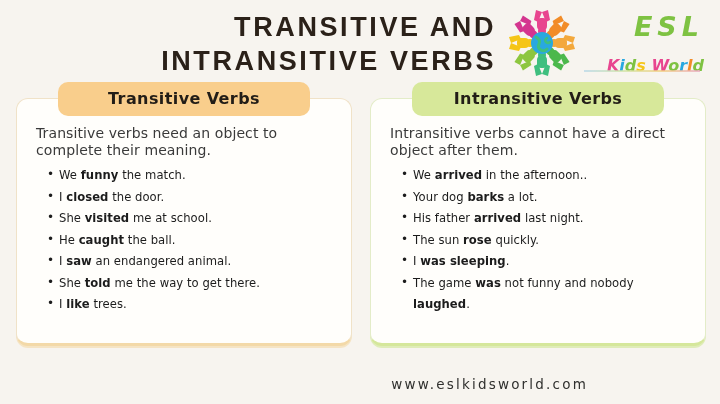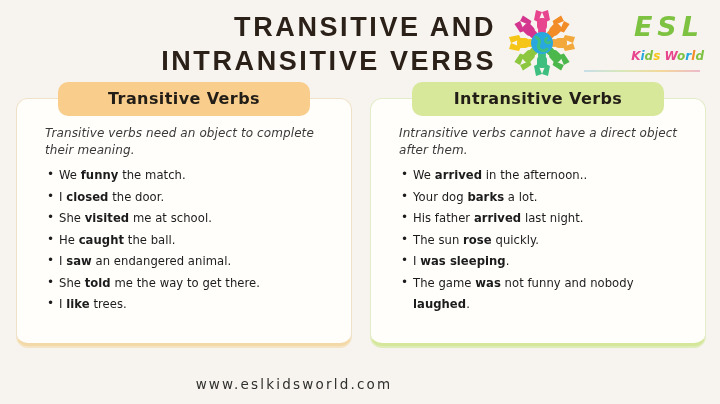--- a/index.html
+++ b/index.html
@@ -72,24 +72,24 @@
     font-weight: bold;
     font-size: 27px;
     letter-spacing: 5px;
     color: #7ec242;
     line-height: 30px;
     display: block;
   }
   .logo-kids {
     font-family: "DejaVu Sans", sans-serif;
     font-weight: bold;
-    font-size: 12px;
+    font-size: 16px;
     line-height: 19px;
     display: block;
-    margin-top: 5px;
+    margin-top: 14px;
     letter-spacing: 0px;
   }
   .logo-kids span { display: inline; }
   .logo-rule {
     position: absolute;
     left: 84px;
     top: 64px;
     width: 116px;
     height: 2px;
     background: linear-gradient(to right, #b7d7e8, #cfe4a6, #f2cf7e, #e9a7c0);
@@ -147,25 +147,24 @@
 
   .card-body {
     position: absolute;
     left: 0; right: 0;
     top: 26px;
     padding: 0 14px;
   }
   .intro {
     color: #3a3a3a;
     font-family: "DejaVu Sans", sans-serif;
-    font-size: 12px;
+    font-size: 14px;
     line-height: 17px;
-    margin: 0 0 6px 14px;
+    margin: 0 0 6px 5px;
     letter-spacing: .1px;
-    font-style: italic;
   }
   ul.examples {
     list-style: none;
     margin: 0;
     padding: 0 0 0 16px;
     color: #1c1c1c;
     font-family: "DejaVu Sans", sans-serif;
     font-size: 11.6px;
     line-height: 21.5px;
     letter-spacing: .05px;
@@ -183,21 +182,21 @@
     color: #1c1c1c;
   }
   ul.examples li b { font-weight: bold; }
 
   
   .footer {
     position: absolute;
     left: 0;
     bottom: 12px;
     width: 588px;
-    text-align: center;
+    text-align: right;
     color: #30302e;
     font-family: "DejaVu Sans", sans-serif;
     font-size: 13.5px;
     font-weight: normal;
     letter-spacing: 2.2px;
   }
 </style>
 </head>
 <body>
 

